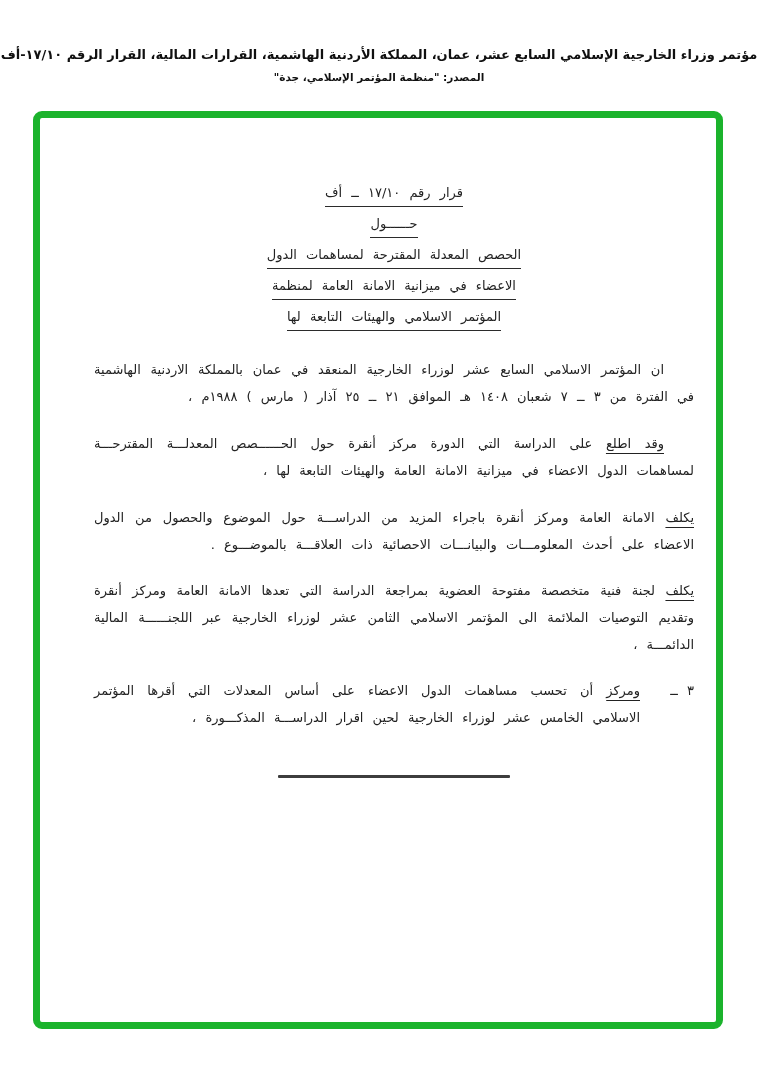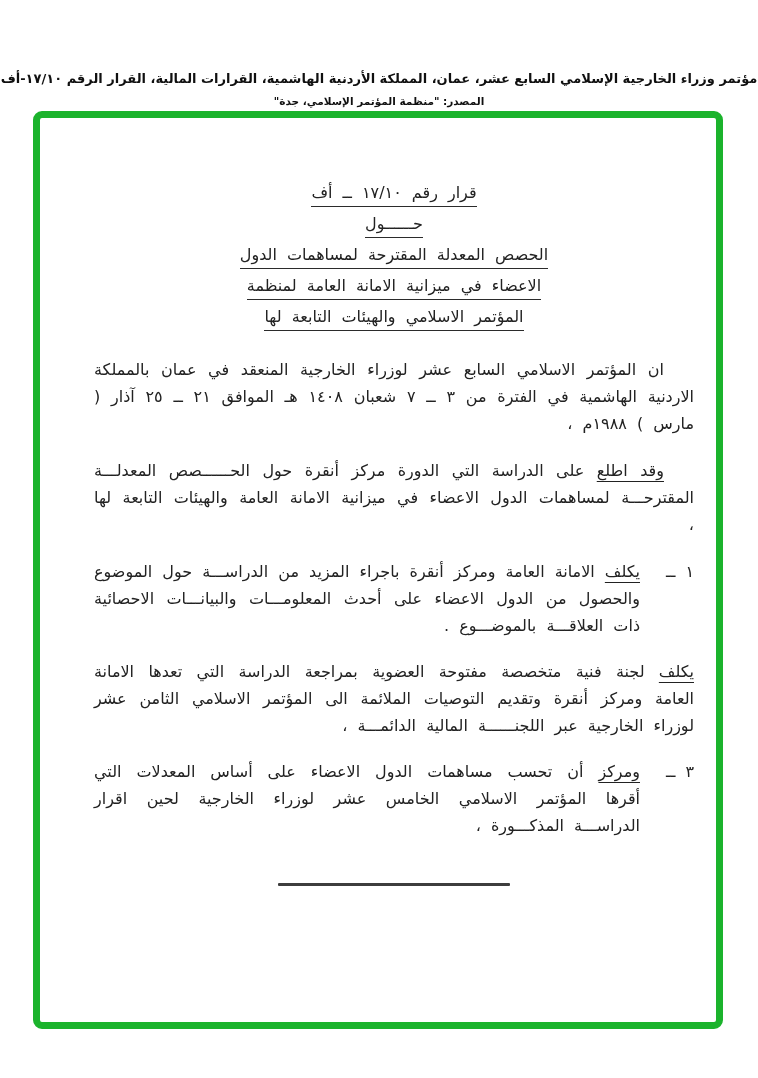--- a/index.html
+++ b/index.html
@@ -8,21 +8,21 @@
     font-family: "DejaVu Sans", sans-serif;
   }
   .page {
     position: relative;
     width: 758px; height: 1078px;
     background: #ffffff;
     direction: rtl;
     overflow: hidden;
   }
   .hdr-line1 {
-    margin: 0 auto; padding-top: 70px;
+    margin: 0 auto; padding-top: 46px;
     text-align: center;
     font-weight: bold;
     font-size: 13px;
     line-height: 18px;
     color: #101010;
     white-space: nowrap;
     letter-spacing: 0px;
   }
   .hdr-line2 {
     margin-top: 7px;
@@ -34,21 +34,21 @@
   .frame {
     position: absolute;
     left: 33px; top: 111px;
     width: 676px; height: 904px;
     border: 7px solid #1bb32c;
     border-radius: 9px;
     background: #ffffff;
   }
   .content {
     padding: 64px 22px 0 54px;
-    font-size: 16px;
+    font-size: 13px;
     line-height: 27px;
     color: #222222;
     word-spacing: 5px;
     letter-spacing: 0.3px;
   }
   .title-block {
     text-align: center;
     margin-bottom: 25px;
   }
   .title-line {
@@ -108,21 +108,20 @@
         <div class="title-line"><span>الاعضاء  في  ميزانية  الامانة  العامة  لمنظمة</span></div>
         <div class="title-line"><span>المؤتمر  الاسلامي  والهيئات  التابعة  لها</span></div>
       </div>
 
       <div class="para"><span class="lead"></span><span>ان المؤتمر الاسلامي السابع عشر لوزراء الخارجية المنعقد في عمان بالمملكة الاردنية الهاشمية في الفترة من ٣ ــ ٧ شعبان ١٤٠٨ هـ الموافق ٢١ ــ ٢٥ آذار ( مارس ) ١٩٨٨م ،</span></div>
 
       <div class="para"><span class="lead">وقد اطلع</span><span> على الدراسة التي الدورة مركز أنقرة حول الحــــــصص المعدلـــة المقترحـــة لمساهمات الدول الاعضاء في ميزانية الامانة العامة والهيئات التابعة لها ،</span></div>
 
 
       <div class="item">
-        <div class="item-num">١ ــ</div>
         <div class="item-body"><span class="lead">يكلف</span><span> الامانة العامة ومركز أنقرة باجراء المزيد من الدراســـة حول الموضوع والحصول من الدول الاعضاء على أحدث المعلومـــات والبيانـــات الاحصائية ذات العلاقـــة بالموضـــوع .</span></div>
       </div>
 
       <div class="item">
         <div class="item-body"><span class="lead">يكلف</span><span> لجنة فنية متخصصة مفتوحة العضوية بمراجعة الدراسة التي تعدها الامانة العامة ومركز أنقرة وتقديم التوصيات الملائمة الى المؤتمر الاسلامي الثامن عشر لوزراء الخارجية عبر اللجنــــــة المالية الدائمـــة ،</span></div>
       </div>
 
       <div class="item">
         <div class="item-num">٣ ــ</div>
         <div class="item-body"><span class="lead">ومركز</span><span> أن تحسب مساهمات الدول الاعضاء على أساس المعدلات التي أقرها المؤتمر الاسلامي الخامس عشر لوزراء الخارجية لحين اقرار الدراســـة المذكـــورة ،</span></div>

